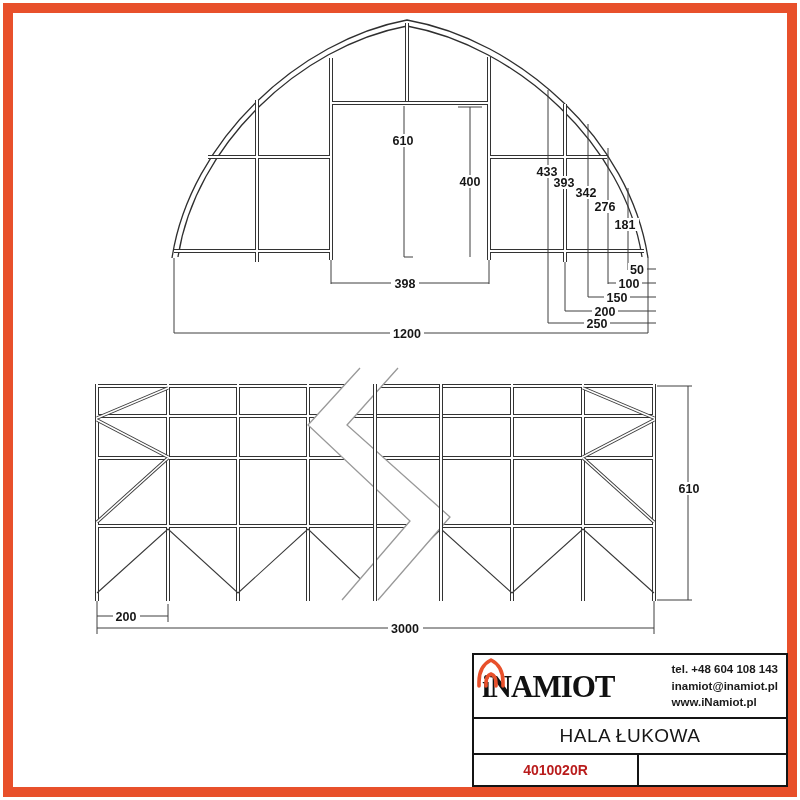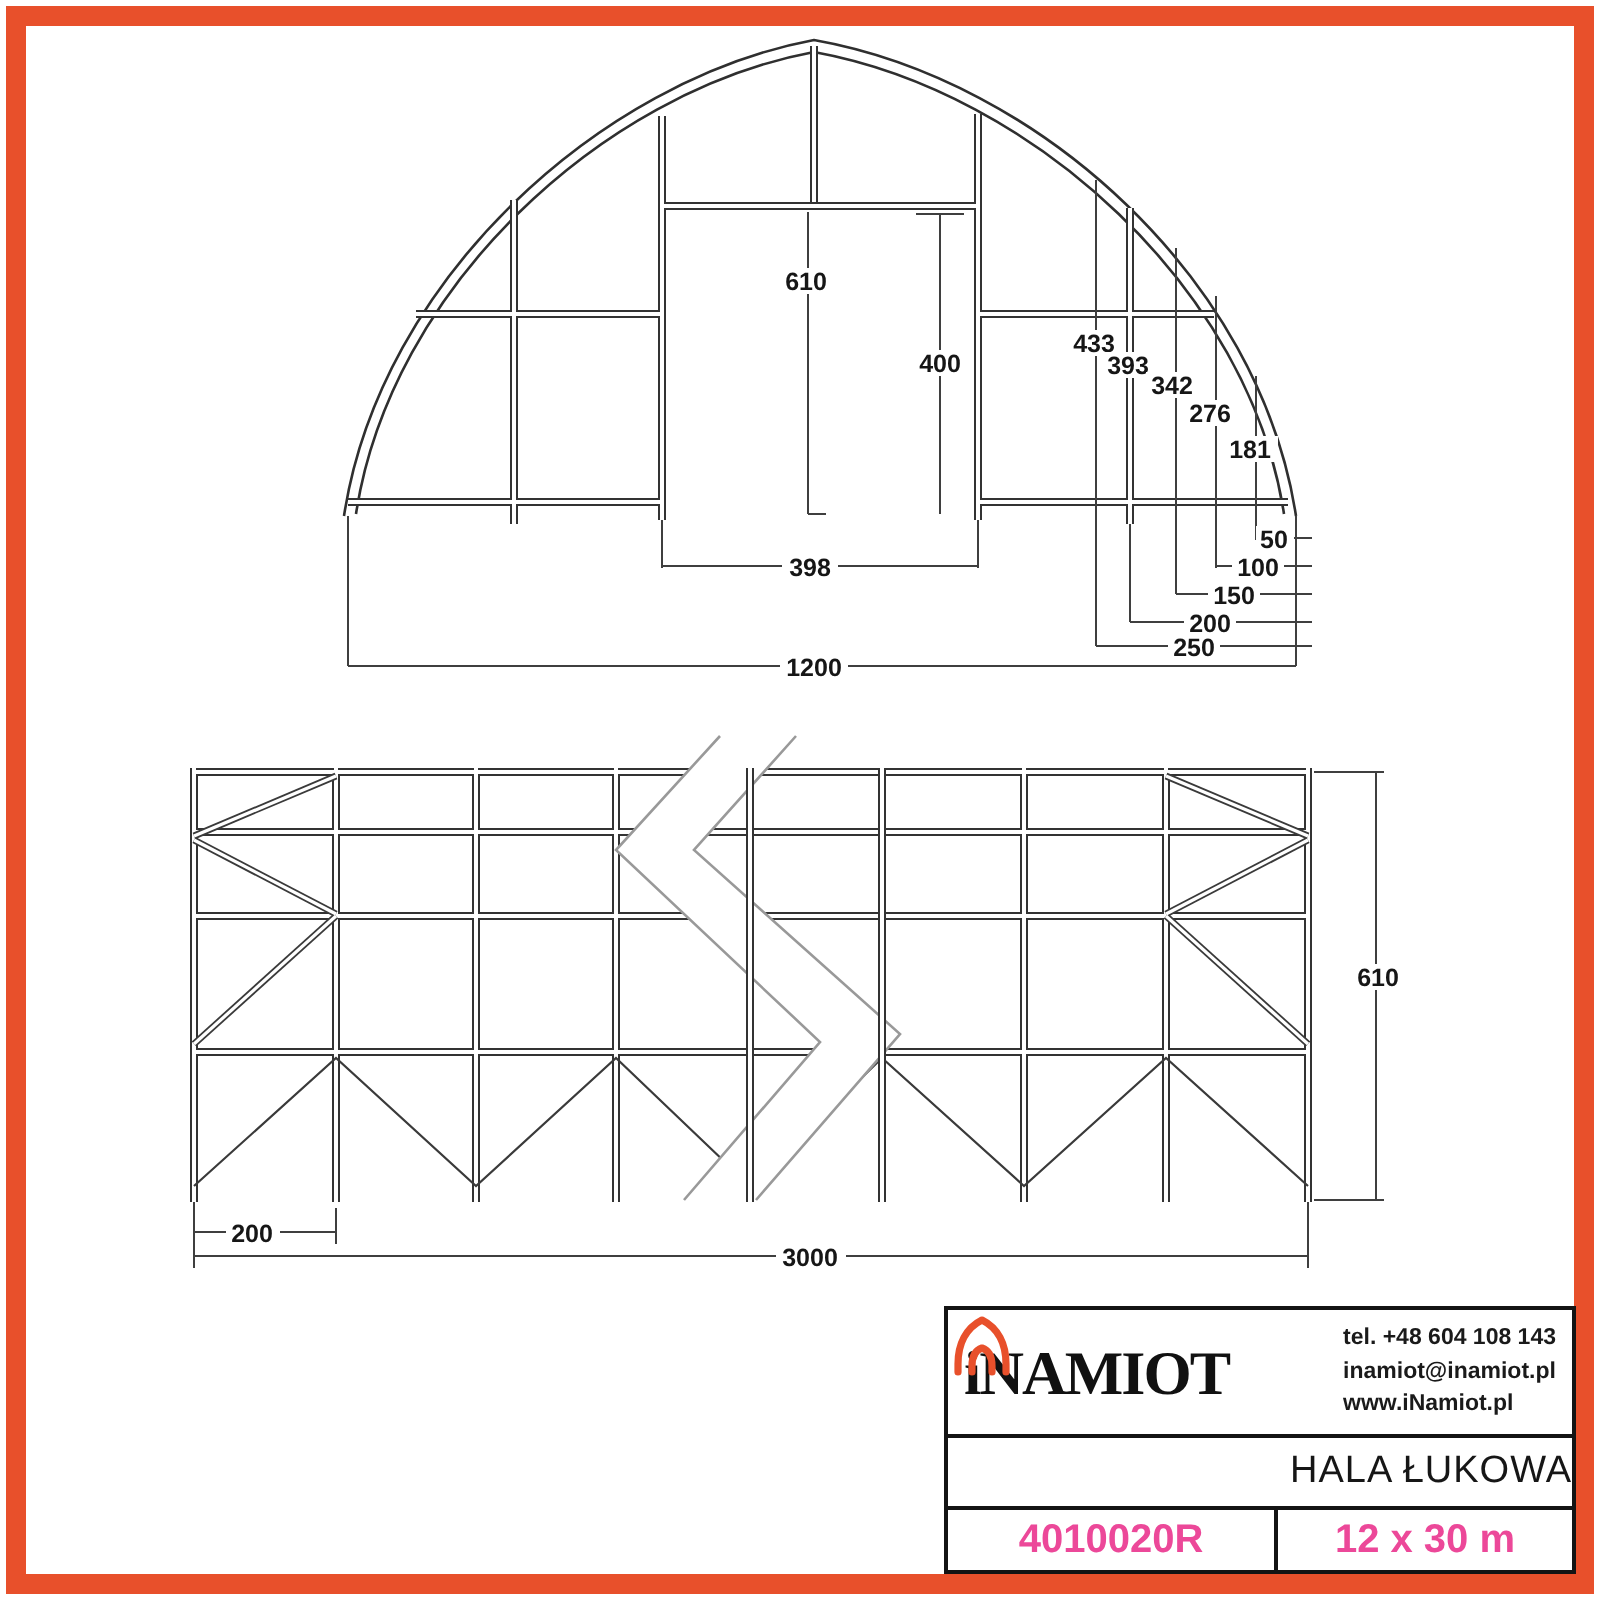--- a/index.html
+++ b/index.html
@@ -20,24 +20,24 @@
   .dimlbl rect{fill:#fff;}
   .dimlbl text{font:700 12.5px "Liberation Sans",sans-serif;fill:#161616;text-anchor:middle;}
   
   .tblock{position:absolute;left:472px;top:653px;width:316px;height:134px;border:2px solid #141414;
           background:#fff;box-sizing:border-box;display:flex;flex-direction:column;}
   .trow1{height:62px;display:flex;align-items:center;padding:0 8px 0 8px;box-sizing:border-box;}
   .brand{font-family:"Liberation Serif",serif;font-weight:700;font-size:31px;color:#111;
          letter-spacing:-1px;line-height:1;}
   .houseicon{margin-left:4px;flex:0 0 auto;}
   .contact{margin-left:auto;text-align:left;font-size:11.5px;font-weight:700;color:#1a1a1a;line-height:1.45;}
-  .trow2{height:34px;border-top:2px solid #141414;display:flex;align-items:center;justify-content:flex-end;
+  .trow2{height:34px;border-top:2px solid #141414;display:flex;align-items:center;justify-content:center;
          font-size:19px;font-weight:400;color:#161616;letter-spacing:0.5px;}
   .trow3{height:36px;border-top:2px solid #141414;display:flex;flex:1;}
-  .tcell{display:flex;align-items:center;justify-content:center;font-size:20px;font-weight:700;color:#ec4899;}
+  .tcell{display:flex;align-items:center;justify-content:center;font-size:14px;font-weight:700;color:#b91c1c;}
   .tcell.left{width:165px;border-right:2px solid #141414;box-sizing:border-box;}
   .tcell.right{flex:1;}
 </style>
 </head>
 <body>
 
 <div class="page">
   <div class="frame"></div>
 
   <svg width="800" height="800" viewBox="0 0 800 800">
@@ -259,18 +259,15 @@
         <div>www.iNamiot.pl</div>
       </span>
     </div>
     <div class="trow2">
       <span>HALA ŁUKOWA</span>
     </div>
     <div class="trow3">
       <div class="tcell left">
         <span>4010020R</span>
       </div>
-      <div class="tcell right">
-        <span>12 x 30 m</span>
-      </div>
     </div>
   </div>
 </div>
 
 </body></html>

